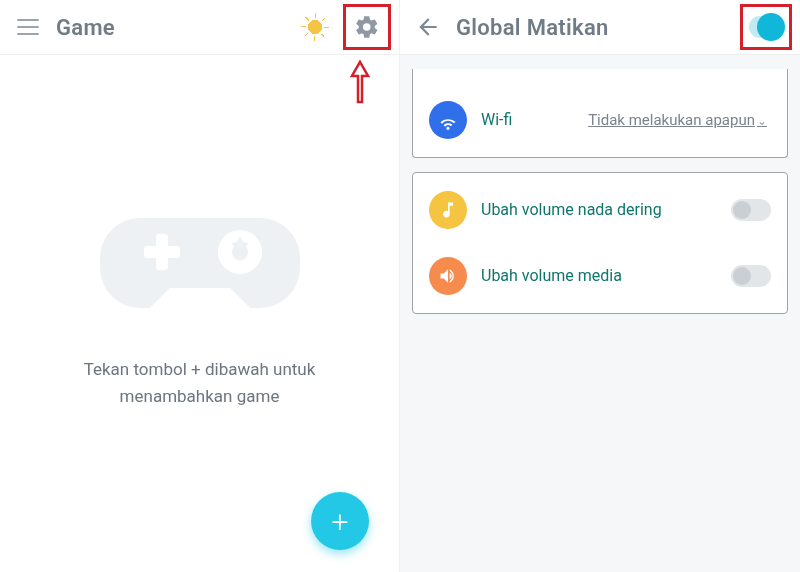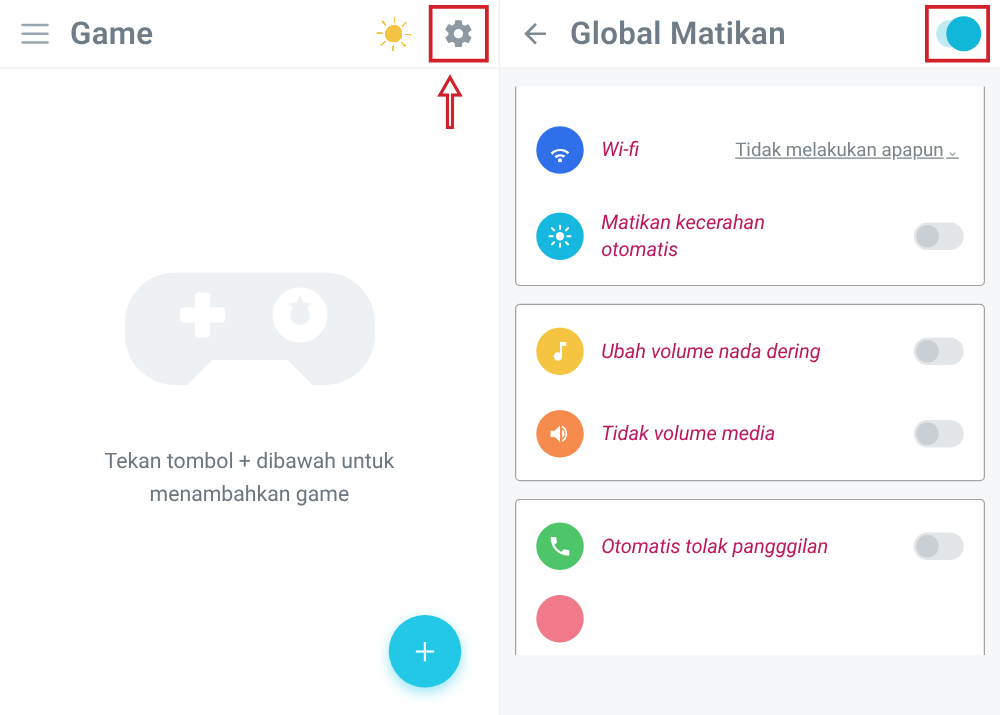--- a/index.html
+++ b/index.html
@@ -18,21 +18,21 @@
   .header {
     height: 55px;
     display: flex;
     align-items: center;
     padding: 0 8px;
     border-bottom: 1px solid #eee;
     gap: 8px;
   }
   .header .title {
     flex: 1;
-    font-size: 25px;
+    font-size: 22px;
     font-weight: 600;
     color: #6f7c87;
     letter-spacing: 0.3px;
   }
   .icon-btn {
     width: 40px; height: 40px;
     display: flex; align-items: center; justify-content: center;
     border-radius: 4px;
     color: #888;
   }
@@ -133,21 +133,21 @@
     padding: 14px 16px;
   }
   .row .circ {
     width:38px;height:38px;border-radius:50%;
     display:flex;align-items:center;justify-content:center;
     flex-shrink:0;
   }
   .row .circ svg { width:20px;height:20px; fill:#fff; }
   .row .labels { flex:1; display:flex; align-items:center; gap:10px; }
   .row .name {
-    color:#be185d; font-size:16px; line-height:1.35;font-style:italic;
+    color:#0f766e; font-size:16px; line-height:1.35;
   }
   .row .value {
     color:#7a848c; font-size:15px; margin-left:auto; padding-right:4px;text-decoration:underline;
   }
   .row .value .chev { font-size:12px; margin-left:2px; color:#9aa3ab; }
   .wifi-row .name { max-width: 48px; }
 
   .small-toggle {
     width:40px;height:22px;border-radius:22px;
     background:#e3e6e8;position:relative;flex-shrink:0;
@@ -261,32 +261,20 @@
                 <path d="M12 20a2 2 0 1 0 2 2 2 2 0 0 0-2-2zm0-4c-2 0-3.8.8-5.2 2.2l1.8 1.8A5 5 0 0 1 12 18a5 5 0 0 1 3.4 1.4l1.8-1.8A7.3 7.3 0 0 0 12 16zm0-5c-3.5 0-6.7 1.4-9 3.7l1.8 1.8A10 10 0 0 1 12 13a10 10 0 0 1 7.2 3l1.8-1.8A12.7 12.7 0 0 0 12 11z"></path>
               </svg>
           </div>
           <div class="labels">
             <div class="name">Wi-fi</div>
             <div class="value">
               <span>Tidak melakukan apapun</span><span class="chev">⌄</span>
             </div>
           </div>
         </div>
-        <div class="row">
-          <div class="circ c-cyan">
-            <svg viewBox="0 0 24 24">
-                <circle cx="12" cy="12" r="4"></circle>
-                <path d="M12 2v3M12 19v3M4.2 4.2l2.1 2.1M17.7 17.7l2.1 2.1M2 12h3M19 12h3M4.2 19.8l2.1-2.1M17.7 6.3l2.1-2.1" stroke="#fff" stroke-width="2" stroke-linecap="round"></path>
-              </svg>
-          </div>
-          <div class="labels">
-            <div class="name" style="max-width:180px">Matikan kecerahan otomatis</div>
-          </div>
-          <div class="small-toggle"></div>
-        </div>
       </div>
 
       <div class="card">
         <div class="row">
           <div class="circ c-yellow">
             <svg viewBox="0 0 24 24">
                 <path d="M12 3v10.55A4 4 0 1 0 14 17V7h4V3z"></path>
               </svg>
           </div>
           <div class="labels">
@@ -294,38 +282,22 @@
           </div>
           <div class="small-toggle"></div>
         </div>
         <div class="row">
           <div class="circ c-orange">
             <svg viewBox="0 0 24 24">
                 <path d="M3 9v6h4l5 5V4L7 9H3zm13.5 3a4.5 4.5 0 0 0-2.5-4v8a4.5 4.5 0 0 0 2.5-4zm-2.5-8v2a7 7 0 0 1 0 12v2a9 9 0 0 0 0-16z"></path>
               </svg>
           </div>
           <div class="labels">
-            <div class="name">Tidak volume media</div>
+            <div class="name">Ubah volume media</div>
           </div>
           <div class="small-toggle"></div>
         </div>
       </div>
 
-      <div class="card cut-bot">
-        <div class="row">
-          <div class="circ c-green">
-            <svg viewBox="0 0 24 24">
-                <path d="M6.6 10.8a15 15 0 0 0 6.6 6.6l2.2-2.2a1 1 0 0 1 1-.25 11.4 11.4 0 0 0 3.6.57 1 1 0 0 1 1 1V20a1 1 0 0 1-1 1A17 17 0 0 1 3 4a1 1 0 0 1 1-1h3.5a1 1 0 0 1 1 1 11.4 11.4 0 0 0 .57 3.6 1 1 0 0 1-.25 1z"></path>
-              </svg>
-          </div>
-          <div class="labels">
-            <div class="name">Otomatis tolak pangggilan</div>
-          </div>
-          <div class="small-toggle"></div>
-        </div>
-        <div class="row" style="padding-top:6px;padding-bottom:0">
-          <div class="circ c-pink"></div>
-        </div>
-      </div>
 
     </div>
   </div>
 </div>
 
 </body></html>

